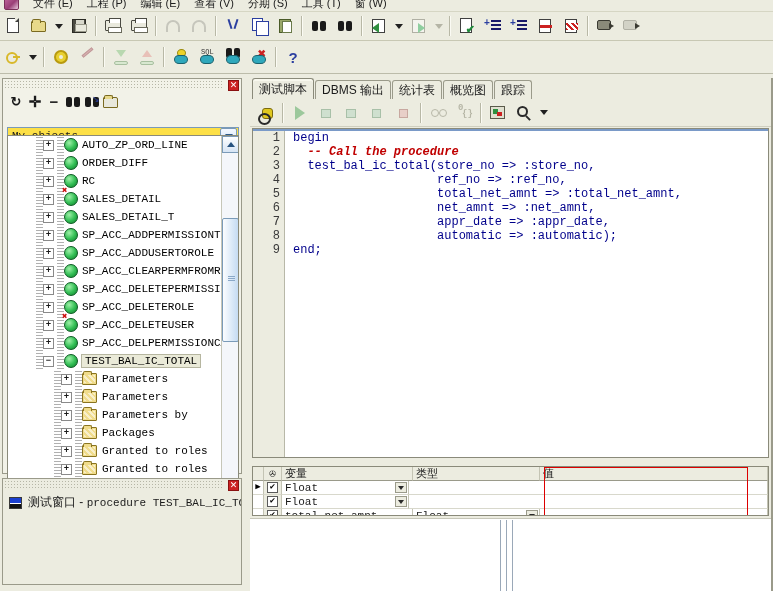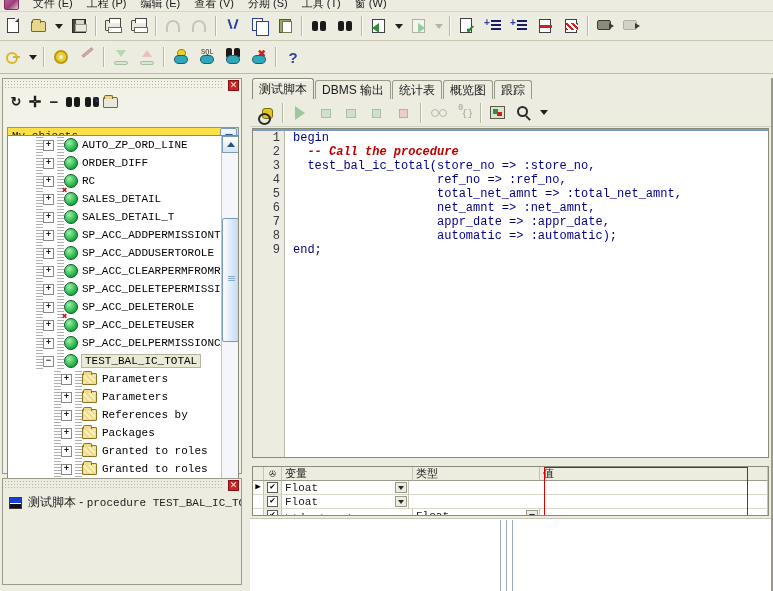--- a/index.html
+++ b/index.html
@@ -578,21 +578,21 @@
   .ghead{ background:#ecece0; height:14px; }
   .gcell{
     border-right:1px solid #c4c4b4; border-bottom:1px solid #d8d8cc;
     font-family:"Liberation Mono", monospace; font-size:11px;
     color:#1a1a1a; padding-left:3px; display:flex; align-items:center;
     overflow:hidden; white-space:nowrap;
   }
   .ghead .gcell{ border-bottom:1px solid #9a9a8a; background:#ecece0;}
   .c-ind { width:11px; flex:0 0 auto; justify-content:center; padding-left:0;}
   .c-chk { width:18px; flex:0 0 auto; justify-content:center; padding-left:0; background:#ecece0;}
-  .c-var { width:131px; flex:0 0 auto;font-family:Liberation Serif, serif;}
+  .c-var { width:131px; flex:0 0 auto;}
   .c-typ { width:127px; flex:0 0 auto; position:relative;}
   .c-val { flex:1 1 auto;}
   .chk{
     width:11px;height:11px;background:#ffffff;border:1px solid #5a5a5a;
     display:flex;align-items:center;justify-content:center;
     font-size:9px;line-height:9px;color:#000;
   }
   .dropbtn{
     position:absolute; right:1px; top:1px; width:12px; height:11px;
     background:#ecece0; border:1px solid #9a9a8a;
@@ -965,21 +965,21 @@
             <span class="expander">+</span>
             <span class="dots"></span>
             <span class="foldericon"></span>
             <span class="tlabel">Parameters</span>
           </div>
           <div class="trow indent2">
             <span class="dots"></span>
             <span class="expander">+</span>
             <span class="dots"></span>
             <span class="foldericon"></span>
-            <span class="tlabel">References by</span>
+            <span class="tlabel">Parameters by</span>
           </div>
           <div class="trow indent2">
             <span class="dots"></span>
             <span class="expander">+</span>
             <span class="dots"></span>
             <span class="foldericon"></span>
             <span class="tlabel">Packages</span>
           </div>
           <div class="trow indent2">
             <span class="dots"></span>
@@ -1029,21 +1029,21 @@
 
   <div id="winlist">
     <div class="panel-grip"></div>
     <div class="panel-close">✕</div>
     <div style="position:absolute;left:0;top:13px;width:100%;">
       <div class="winrow">
         <span class="winicon black">
             <span class="tband"></span>
             <span class="bband"></span>
           </span>
-        <span class="wintext"><span>测试脚本 - </span><span class="mono">procedure TEST_BAL_IC_TO</span></span>
+        <span class="wintext"><span>测试窗口 - </span><span class="mono">procedure TEST_BAL_IC_TO</span></span>
       </div>
     </div>
   </div>
 
   <div id="main">
 
     <div class="tabstrip" id="tabstrip">
         <div class="tab active">
           <span class="tabtext">测试脚本</span>
         </div>

